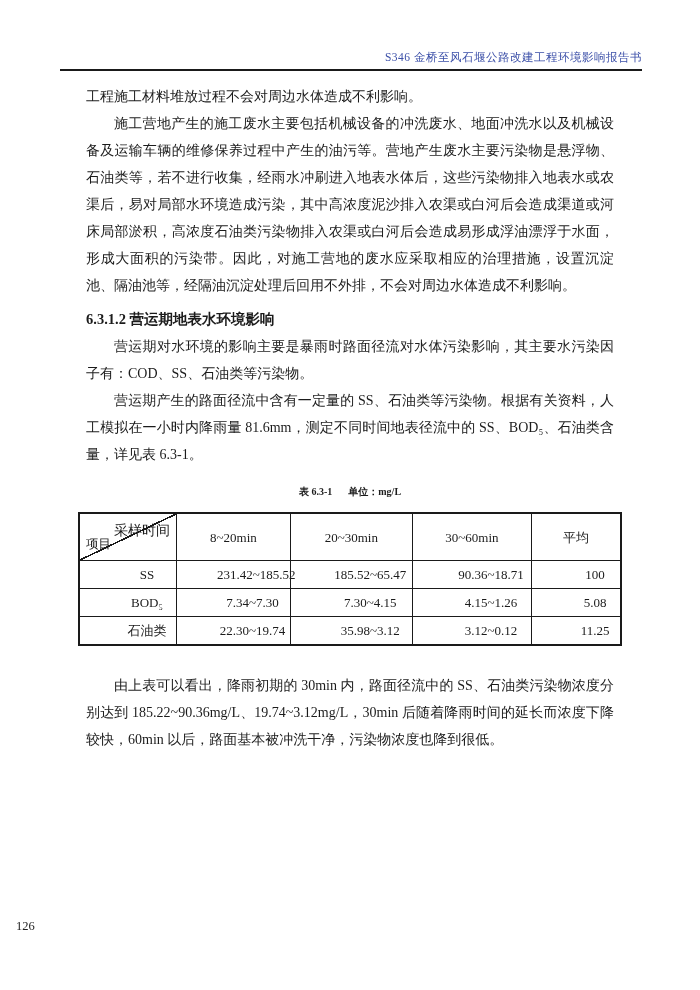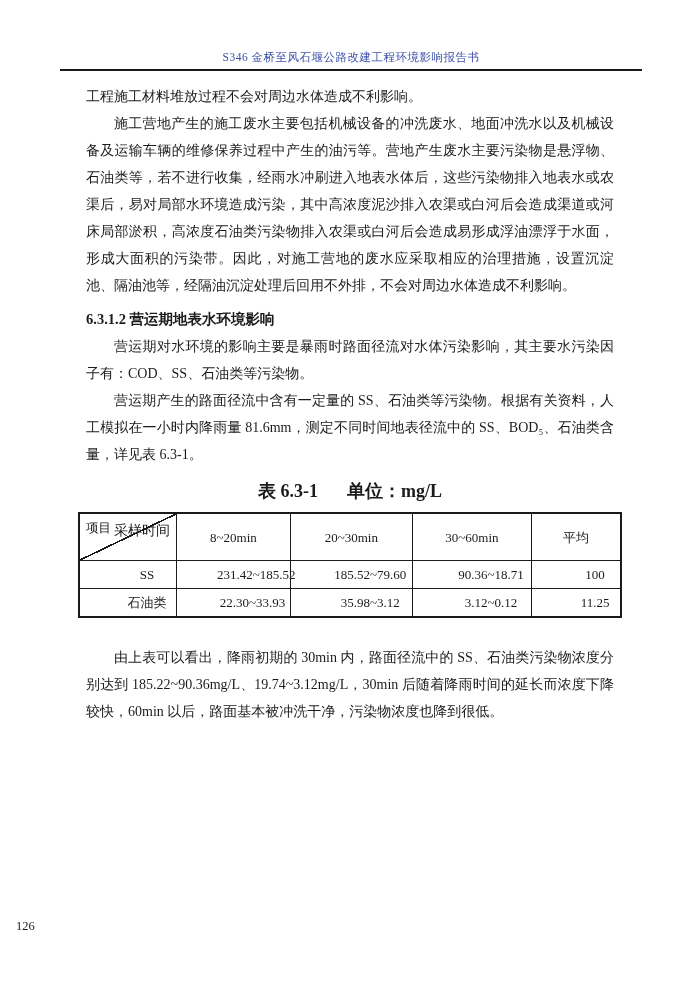--- a/index.html
+++ b/index.html
@@ -33,21 +33,21 @@
     margin: 7px 0 0 0;
     font-size: 14.5px;
     font-weight: bold;
     line-height: 27px;
   }
   .table-caption {
     display: flex;
     justify-content: center;
     gap: 1.6em;
     font-weight: bold;
-    font-size: 18px;
+    font-size: 10px;
     margin: 10px 0 7px 0;
     text-indent: 0;
   }
   table.data-table {
     border-collapse: collapse;
     width: calc(100% + 16px);
     margin-left: -8px;
     table-layout: fixed;
     font-size: 13px;
     margin-bottom: 26px;
@@ -59,36 +59,36 @@
   td.diag-cell { position: relative; padding: 0; }
   .diag-line {
     position: absolute; inset: 0;
     background: linear-gradient(to bottom right,
       transparent calc(50% - 0.8px),
       #1a1a1a calc(50% - 0.8px),
       #1a1a1a calc(50% + 0.8px),
       transparent calc(50% + 0.8px));
   }
   .diag-top { position: absolute; top: 3px; right: 6px; font-size: 14px; font-family: Liberation Serif, serif; }
-  .diag-bottom { position: absolute; bottom: 18px; left: 6px; font-size: 12.5px; }
+  .diag-bottom { position: absolute; bottom: 2px; left: 6px; font-size: 12.5px; }
   .footer-area {
     position: absolute;
     bottom: 56px; left: 16px; right: 0;
     text-align: left;
     font-size: 12.5px;
     color: #222;
   }
 </style>
 </head>
 <body>
 
 <div class="page">
 
   <div class="header-area">
-    <div class="header-text" style="color: rgb(59, 79, 168); text-align: center;">S346 金桥至风石堰公路改建工程环境影响报告书</div>
+    <div class="header-text" style="color: rgb(59, 79, 168);">S346 金桥至风石堰公路改建工程环境影响报告书</div>
     <div class="header-rule"></div>
   </div>
 
   <div class="body-area">
     <p class="noindent">工程施工材料堆放过程不会对周边水体造成不利影响。</p>
     <p>施工营地产生的施工废水主要包括机械设备的冲洗废水、地面冲洗水以及机械设备及运输车辆的维修保养过程中产生的油污等。营地产生废水主要污染物是悬浮物、石油类等，若不进行收集，经雨水冲刷进入地表水体后，这些污染物排入地表水或农渠后，易对局部水环境造成污染，其中高浓度泥沙排入农渠或白河后会造成渠道或河床局部淤积，高浓度石油类污染物排入农渠或白河后会造成易形成浮油漂浮于水面，形成大面积的污染带。因此，对施工营地的废水应采取相应的治理措施，设置沉淀池、隔油池等，经隔油沉淀处理后回用不外排，不会对周边水体造成不利影响。</p>
 
     <h3 class="section-heading">6.3.1.2  营运期地表水环境影响</h3>
 
     <p>营运期对水环境的影响主要是暴雨时路面径流对水体污染影响，其主要水污染因子有：COD、SS、石油类等污染物。</p>
@@ -115,27 +115,34 @@
             <span class="diag-bottom">项目</span>
           </td>
           <td>8~20min</td>
           <td>20~30min</td>
           <td>30~60min</td>
           <td>平均</td>
         </tr>
         <tr class="data-row">
           <td>SS</td>
           <td>231.42~185.52</td>
-          <td>185.52~79.60</td>
+          <td>185.52~65.47</td>
           <td>90.36~18.71</td>
           <td>100</td>
         </tr>
         <tr class="data-row">
+          <td>BOD₅</td>
+          <td>7.34~7.30</td>
+          <td>7.30~4.15</td>
+          <td>4.15~1.26</td>
+          <td>5.08</td>
+        </tr>
+        <tr class="data-row">
           <td>石油类</td>
-          <td>22.30~33.93</td>
+          <td>22.30~19.74</td>
           <td>35.98~3.12</td>
           <td>3.12~0.12</td>
           <td>11.25</td>
         </tr>
       </tbody>
     </table>
 
     <p>由上表可以看出，降雨初期的 30min 内，路面径流中的 SS、石油类污染物浓度分别达到 185.22~90.36mg/L、19.74~3.12mg/L，30min 后随着降雨时间的延长而浓度下降较快，60min 以后，路面基本被冲洗干净，污染物浓度也降到很低。</p>
   </div>
 

